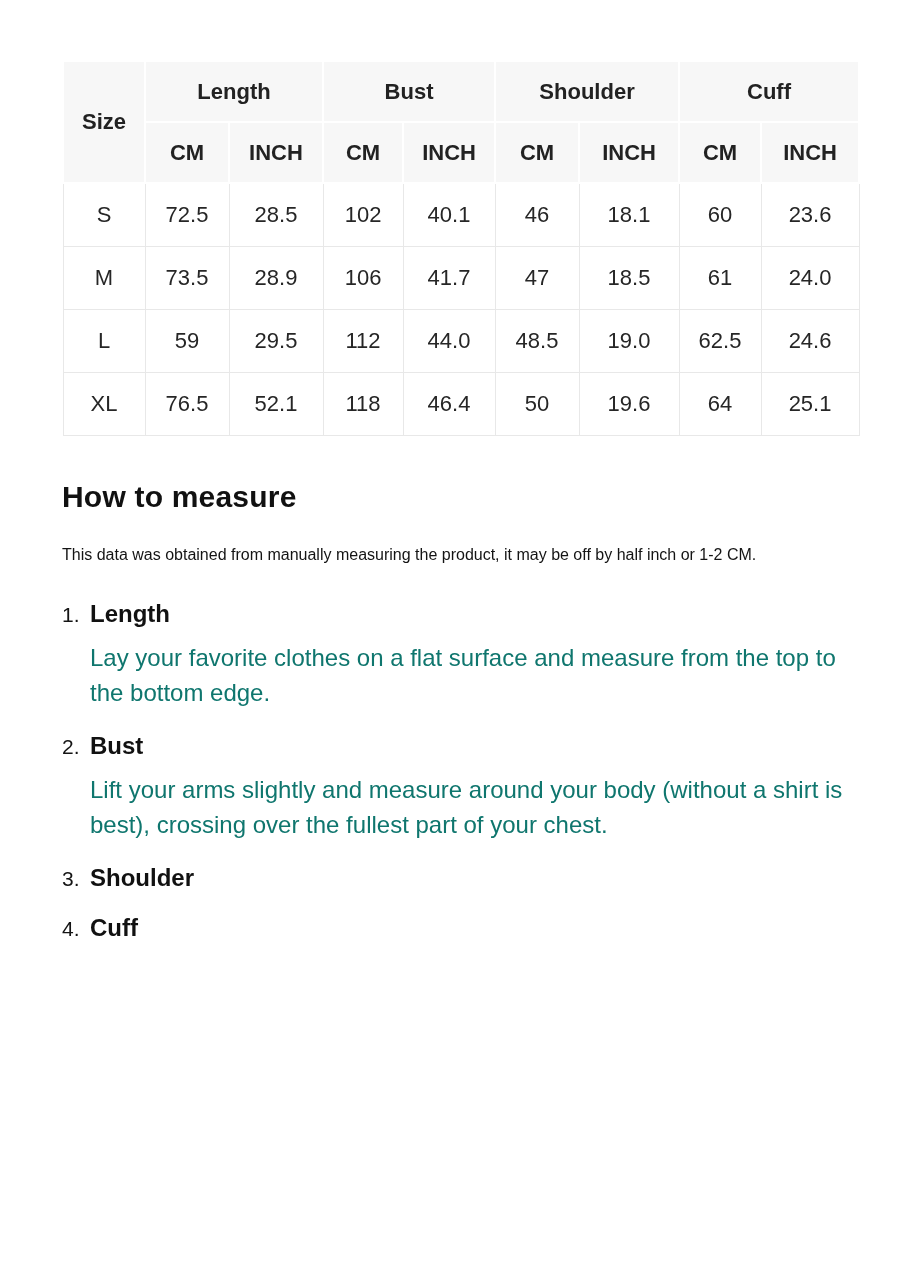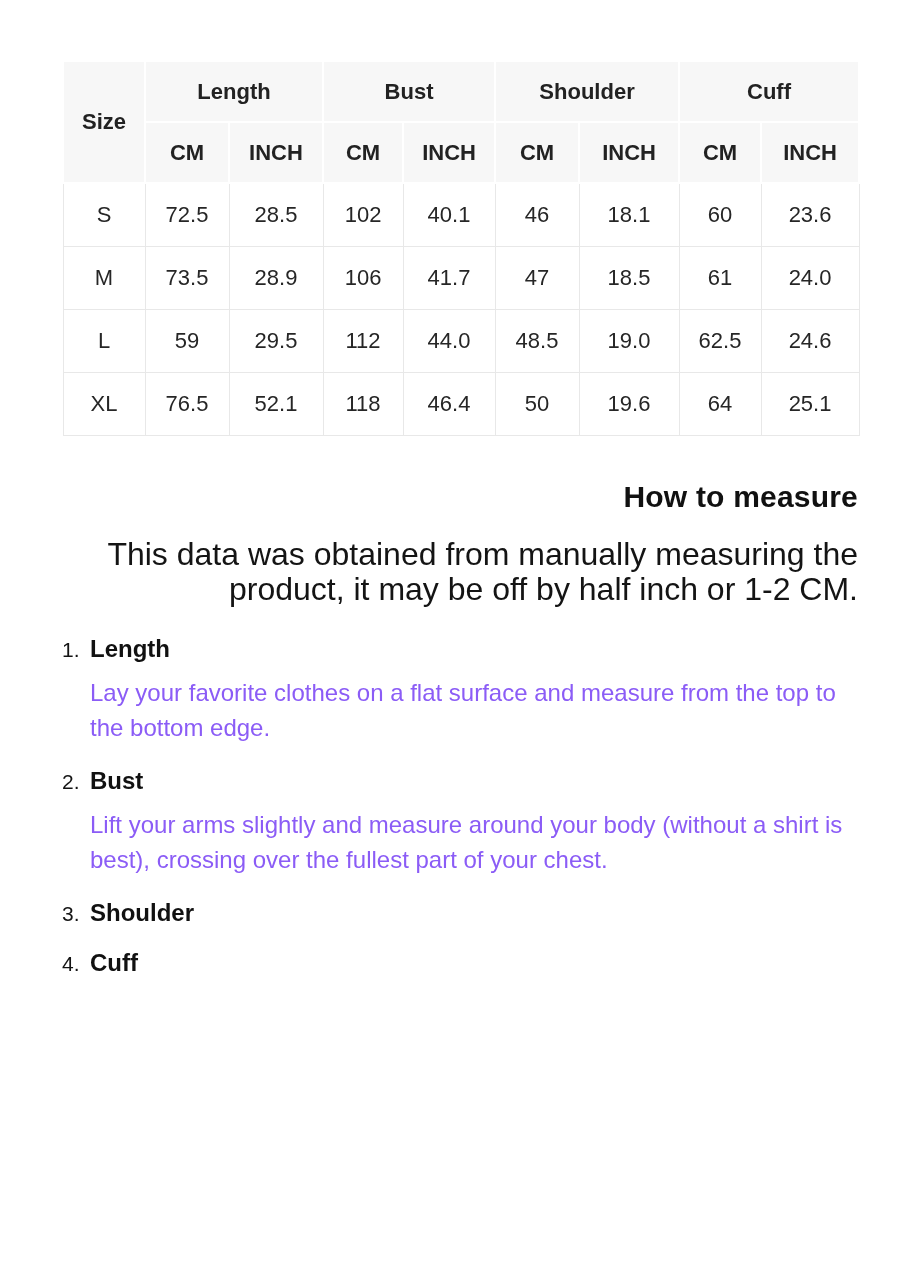--- a/index.html
+++ b/index.html
@@ -46,29 +46,27 @@
     background: #ffffff;
   }
 
   
   .htm-heading {
     margin-top: 44px;
     font-size: 30px;
     font-weight: bold;
     color: #111111;
     letter-spacing: 0.2px;
-    text-align: right;
   }
   .htm-intro {
     margin-top: 23px;
-    font-size: 32px;
+    font-size: 16px;
     line-height: 35px;
     color: #141414;
     max-width: 796px;
-    text-align: right;
   }
   ol.steps {
     list-style: none;
     margin-top: 28px;
   }
   .step { margin-top: 22px; }
   .step:first-child { margin-top: 0; }
   .step-head {
     display: flex;
     align-items: baseline;
@@ -82,21 +80,21 @@
   .step-title {
     font-size: 24px;
     font-weight: bold;
     color: #111111;
   }
   .step-text {
     margin-top: 12px;
     margin-left: 28px;
     font-size: 24px;
     line-height: 35px;
-    color: #8b5cf6;
+    color: #0f766e;
     max-width: 768px;
   }
 </style>
 </head>
 <body>
 
 <table class="size-chart">
   <colgroup>
     <col style="width:82px">
       <col style="width:84px">

